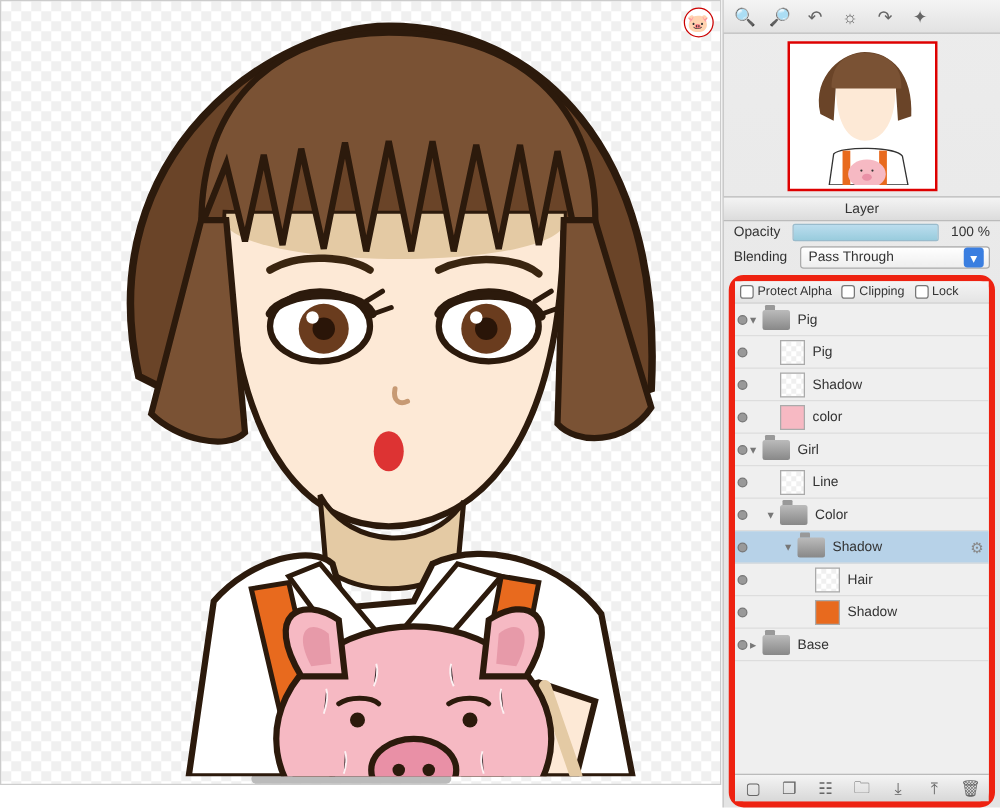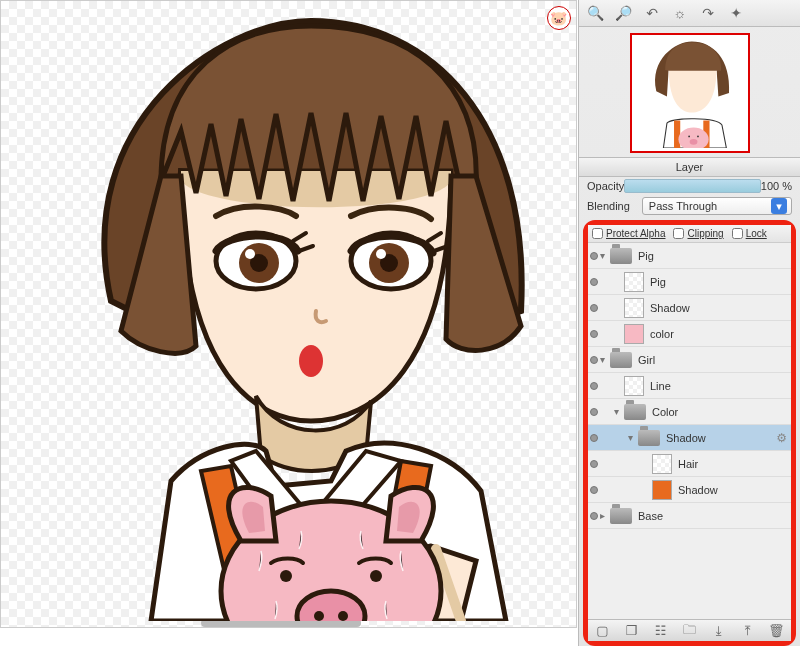--- a/index.html
+++ b/index.html
@@ -83,39 +83,38 @@
     padding: 3px 0;
     background: linear-gradient(#f4f4f4,#dcdcdc);
     border-top: 1px solid #bbb;
     border-bottom: 1px solid #bbb;
     font-size: 11px;
   }
   .prop-row {
     display: flex;
     align-items: center;
     padding: 2px 8px;
-    gap: 0;
+    gap: 10px;
   }
   .opacity-bar {
     flex: 1;
     height: 14px;
     background: linear-gradient(#bde,#9cd);
     border: 1px solid #9bc;
     border-radius: 2px;
   }
   .blend-select {
     flex: 1;
     height: 18px;
     border: 1px solid #aaa;
     border-radius: 3px;
     background: linear-gradient(#fff,#eee);
     display:flex; align-items:center; justify-content:space-between;
     padding: 0 4px 0 6px;
     font-size: 11px;
-    margin-left: 12px;
   }
   .blend-arrow {
     width: 16px; height:16px; background:#3a7ee0;
     display:flex; align-items:center; justify-content:center;
     border-radius:3px; color:#fff;
   }
   .red-frame {
     border: 5px solid #e21;
     border-radius: 12px;
     margin: 3px 4px 0;
@@ -124,21 +123,20 @@
     flex: 1;
   }
   .check-row {
     display:flex;
     gap:8px;
     align-items: flex-end;
     padding: 3px 4px;
     background: linear-gradient(#f4f4f4,#e4e4e4);
     border-bottom: 1px solid #ccc;
     font-size: 10px;
-    text-decoration: underline;
   }
   .check-row label { display:flex; align-items:center; gap:3px; }
   .check-row input { width:11px; height:11px; }
   .layer-tree {
     flex: 1;
     overflow: auto;
     background: #efefef;
   }
   .layer-row {
     display:flex;

